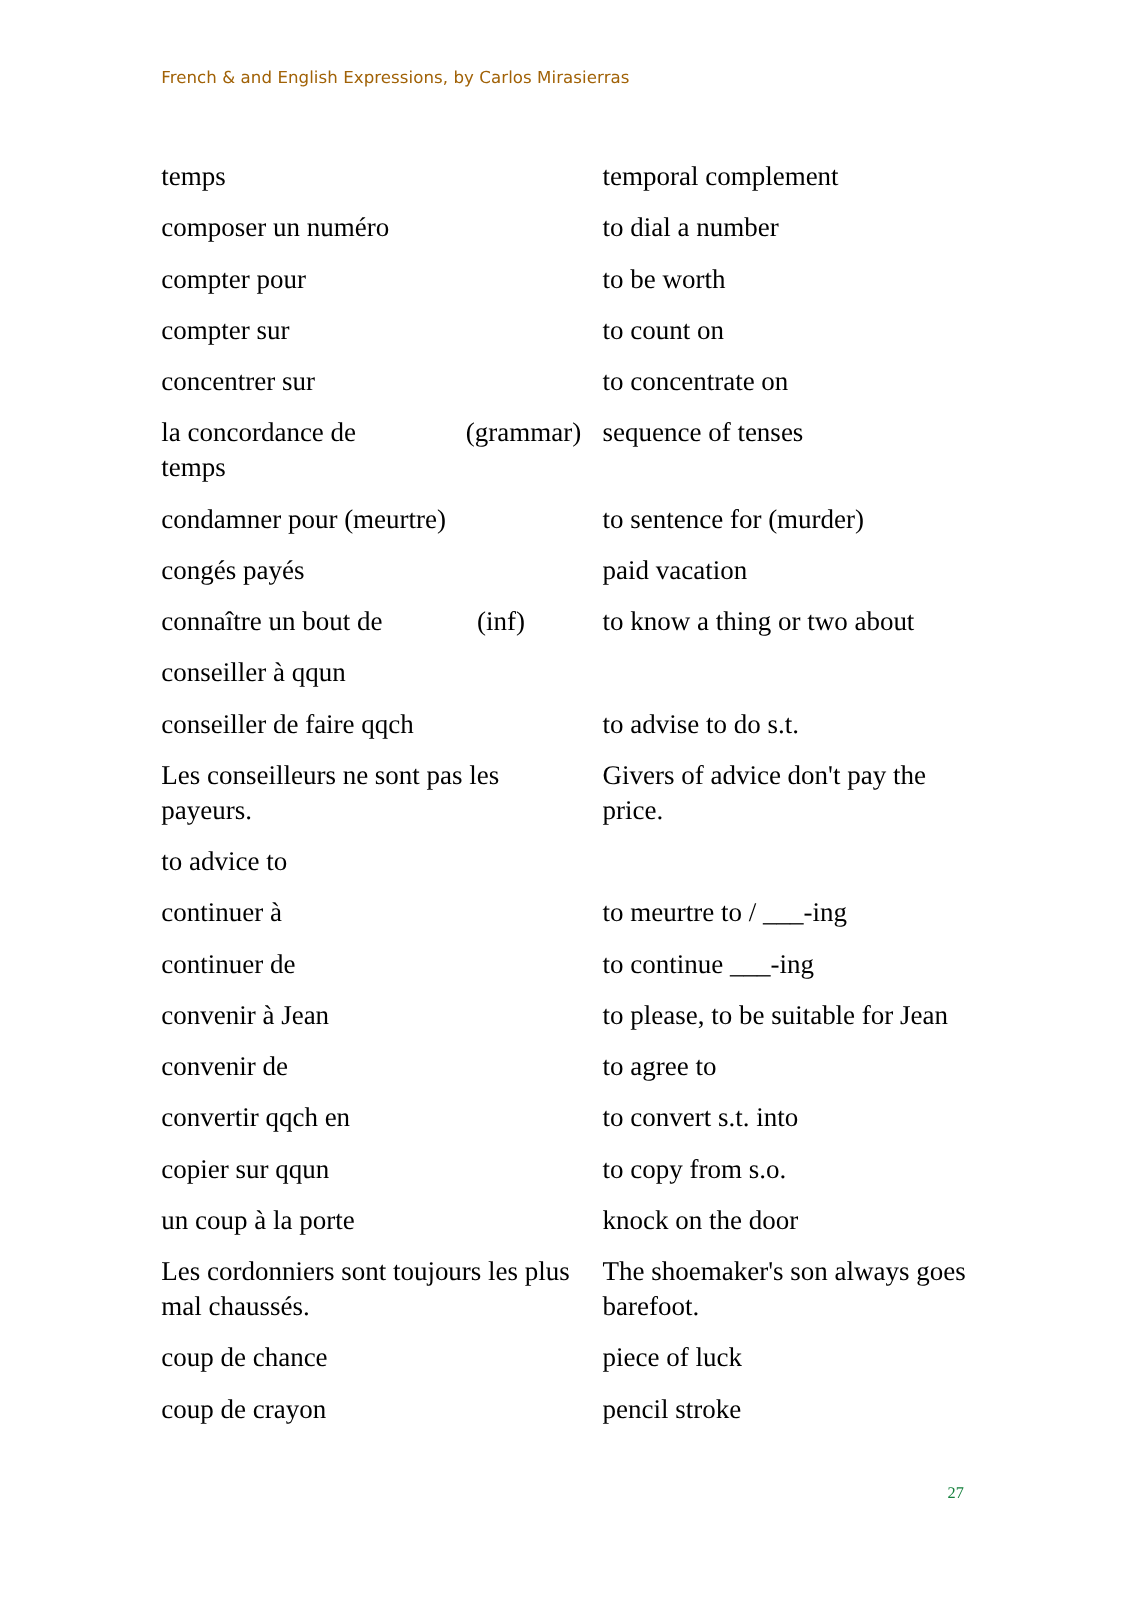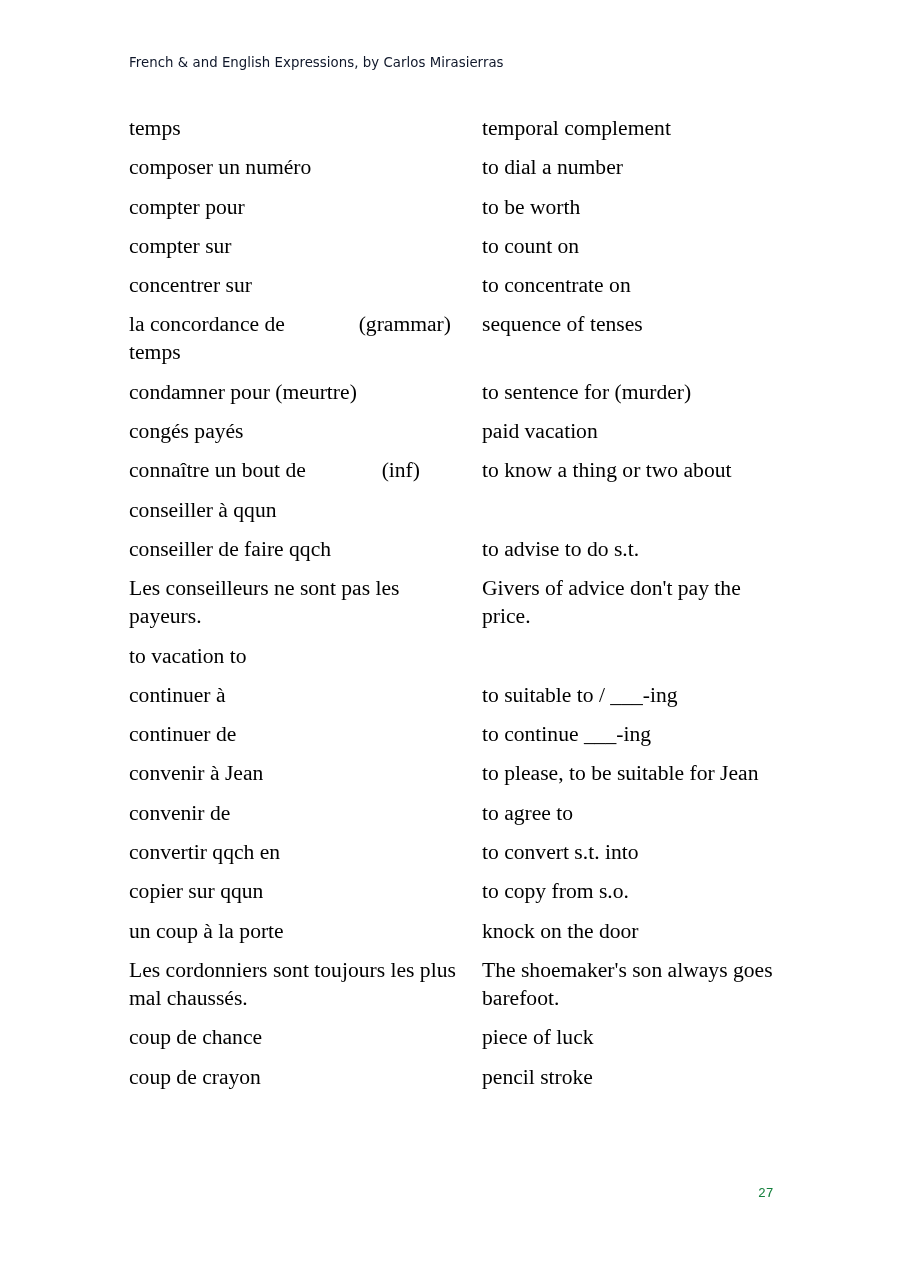--- a/index.html
+++ b/index.html
@@ -1,33 +1,33 @@
 <!DOCTYPE html>
 <html><head>
   <meta charset="utf-8">
   <style>
     html, body { margin: 0; padding: 0; background: #ffffff; }
     body { width: 905px; height: 1280px; position: relative; overflow: hidden; color: #000; }
     .header {
       position: absolute; left: 129px; top: 55px;
-      font-family: "DejaVu Sans", sans-serif; font-size: 13.3px; color: #0f172a;
+      font-family: "DejaVu Sans", sans-serif; font-size: 13.3px; color: #a16207;
       letter-spacing: 0.05px;
     }
     .table {
       position: absolute; left: 129px; top: 114px; width: 660px;
       font-family: "Liberation Serif", serif; font-size: 21.6px; line-height: 28px;
     }
-    .row { display: flex; margin-bottom: 11.3px; }
+    .row { display: flex; margin-bottom: 11.3px; margin-top: 13px; }
     .fr { width: 332px; padding-right: 21px; box-sizing: content-box; position: relative; }
     .en { width: 300px; }
-    .fr .note { position: absolute; right: 31px; top: 0; }
+    .fr .note { position: absolute; right: 17px; top: 0; }
     .fr.with-note .main { display: inline-block; }
     .page-num {
       position: absolute; left: 758px; top: 1186px;
-      font-family: Liberation Mono, monospace; font-size: 13px; color: #15803d;
+      font-family: Liberation Serif, serif; font-size: 13px; color: #15803d;
     }
   </style>
 </head>
 <body>
 
 <div class="header">French &amp; and English Expressions, by Carlos Mirasierras</div>
 
 <div class="table">
   <div class="row">
     <div class="fr">temps</div>
@@ -76,25 +76,25 @@
   </div>
   <div class="row">
     <div class="fr">conseiller de faire qqch</div>
     <div class="en">to advise to do s.t.</div>
   </div>
   <div class="row">
     <div class="fr">Les conseilleurs ne sont pas les payeurs.</div>
     <div class="en">Givers of advice don't pay the price.</div>
   </div>
   <div class="row">
-    <div class="en">to vacation to</div>
+    <div class="en">to advice to</div>
   </div>
   <div class="row">
     <div class="fr">continuer à</div>
-    <div class="en">to suitable to / ___-ing</div>
+    <div class="en">to meurtre to / ___-ing</div>
   </div>
   <div class="row">
     <div class="fr">continuer de</div>
     <div class="en">to continue ___-ing</div>
   </div>
   <div class="row">
     <div class="fr">convenir à Jean</div>
     <div class="en">to please, to be suitable for Jean</div>
   </div>
   <div class="row">

